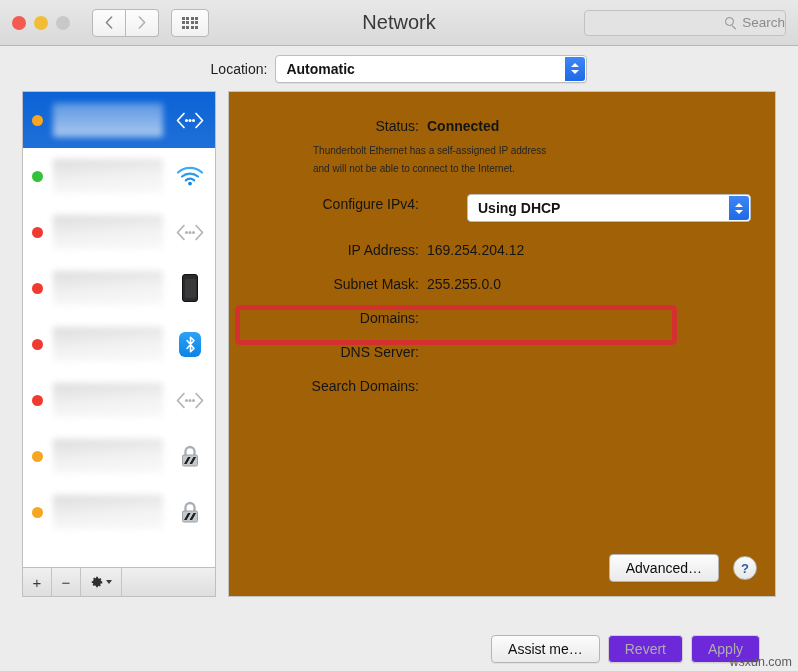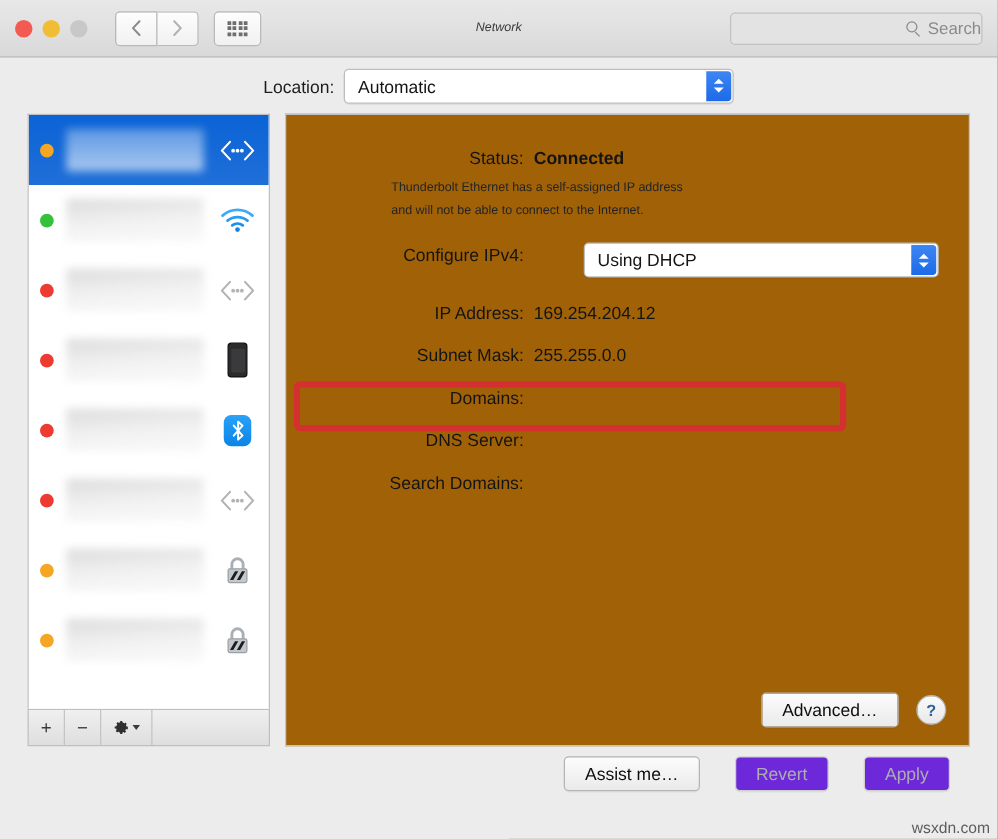--- a/index.html
+++ b/index.html
@@ -52,21 +52,21 @@
     display: flex; align-items: center; justify-content: center;
   }
   .griddots {
     display: grid; grid-template-columns: repeat(4, 3px);
     grid-auto-rows: 3px; gap: 1.5px;
   }
   .griddots i { background: #6e6e6e; display: block; width: 3px; height: 3px; }
 
   .win-title {
     position: absolute; left: 0; right: 0; text-align: center;
-    font-size: 10px; color: #39393a; pointer-events: none; font-style: italic;
+    font-size: 20px; color: #39393a; pointer-events: none;
   }
   .searchbox {
     margin-left: auto;
     width: 200px; height: 24px;
     background: #e3e3e3;
     border: 1px solid #c2c2c2; border-radius: 4px;
     display: flex; align-items: center; justify-content: flex-end;
     gap: 6px; position: relative; z-index: 2;
   }
   .searchbox .ph { color: #8b8b8b; font-size: 13.5px; }
@@ -89,21 +89,21 @@
     text-align: right;
   }
   .loclabel { font-size: 14px; color: #1d1d1d; }
   .popup {
     position: relative;
     background: #fff;
     border: 1px solid #bdbdbd; border-radius: 4px;
     height: 26px; display: flex; align-items: center;
     box-shadow: 0 1px 0 rgba(0,0,0,.06);
   }
-  .popup .val { font-size: 14px; color: #141414; padding: 0 34px 0 10px; }
+  .popup .val { font-size: 14px; color: #141414; padding: 0 34px 0 10px; font-weight: bold; }
   .stepper {
     position: absolute; right: 1px; top: 1px; bottom: 1px;
     width: 20px; border-radius: 0 3px 3px 0;
     background: linear-gradient(to bottom, #3f86f4, #1d6ae8);
     display: flex; flex-direction: column;
     align-items: center; justify-content: center; gap: 3px;
   }
   .stepper .ar {
     width: 0; height: 0;
     border-left: 4px solid transparent; border-right: 4px solid transparent;
@@ -237,22 +237,22 @@
     width: 22px; height: 22px; border-radius: 50%;
     background: linear-gradient(to bottom, #fafafa, #e8e8e8);
     border: 1px solid #b5b5b5;
     display: flex; align-items: center; justify-content: center;
     font-size: 13px; color: #2b5f9e; font-weight: bold;
   }
 
   
   .bottombar {
     height: 58px; min-height: 58px;
-    display: flex; align-items: flex-start; justify-content: flex-end;
-    gap: 28px; padding: 0 38px 8px 0;
+    display: flex; align-items: flex-end; justify-content: flex-end;
+    gap: 8px; padding: 0 38px 8px 0;
     position: relative;
   }
   .watermark {
     position: absolute; right: 6px; bottom: 2px;
     font-size: 12.5px; color: #5d5d5d;
   }
 </style>
 </head>
 <body>
 

